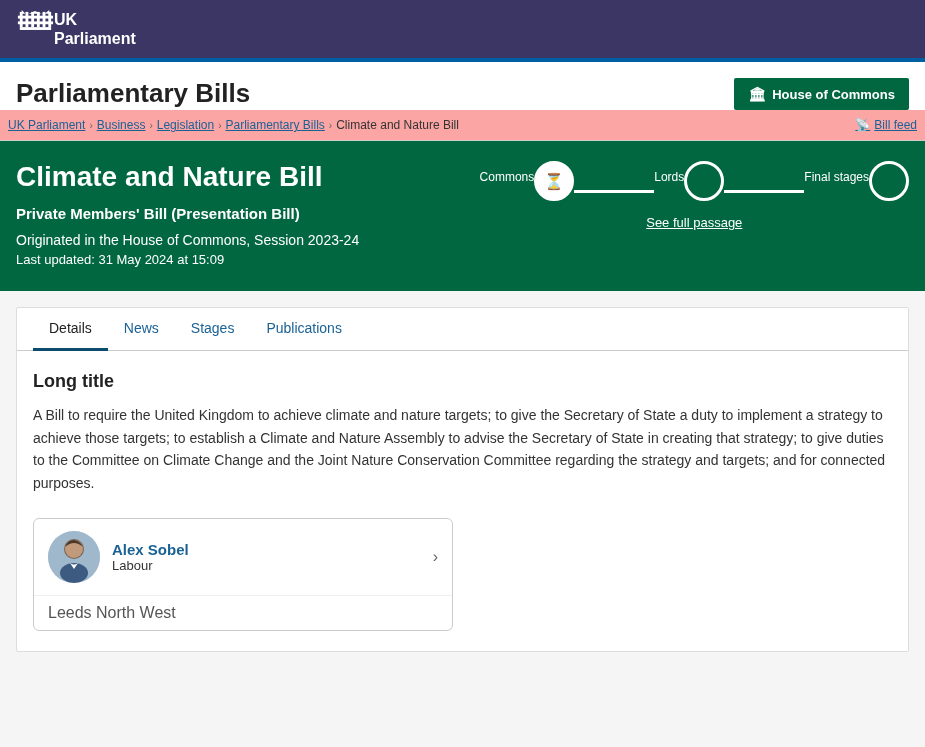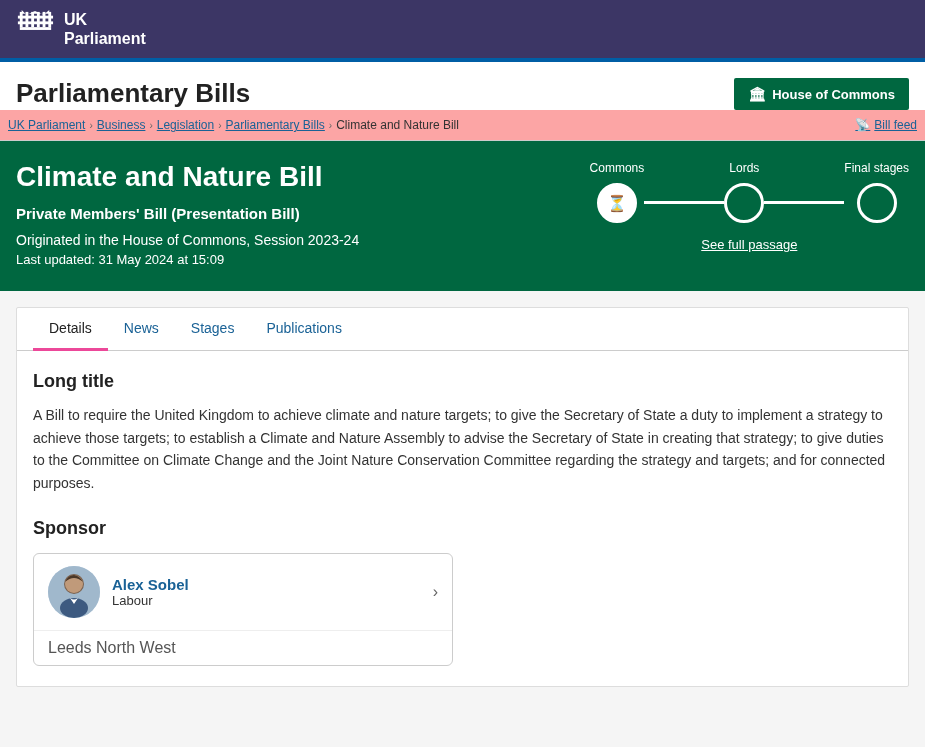--- a/index.html
+++ b/index.html
@@ -8,21 +8,20 @@
     
     .top-bar {
       background: #3c3665;
       padding: 10px 16px;
       display: flex;
       align-items: center;
     }
     .top-bar-logo {
       display: flex;
       align-items: center;
-      gap: 10px;
     }
     .portcullis-icon {
       width: 38px;
       height: 38px;
       fill: white;
     }
     .logo-text {
       color: white;
       font-size: 16px;
       font-weight: bold;
@@ -134,21 +133,21 @@
       min-width: 300px;
     }
     .progress-stages {
       display: flex;
       align-items: center;
       gap: 0;
       margin-bottom: 8px;
     }
     .stage-group {
       display: flex;
-      flex-direction: column;
+      flex-direction: row;
       align-items: center;
     }
     .stage-label {
       font-size: 12px;
       color: white;
       margin-bottom: 8px;
       text-align: center;
     }
     .stage-circle {
       width: 40px;
@@ -200,21 +199,21 @@
     .tab {
       padding: 12px 16px;
       cursor: pointer;
       font-size: 14px;
       color: #1a6296;
       border-bottom: 3px solid transparent;
       margin-bottom: -1px;
     }
     .tab.active {
       color: #222;
-      border-bottom: 3px solid #ec4899;
+      border-bottom: 3px solid #0c4a6e;
       font-weight: normal;
     }
 
     
     .tab-content {
       padding: 20px 16px;
     }
     .section-title {
       font-size: 18px;
       font-weight: bold;
@@ -375,21 +374,20 @@
     <div class="tab active">Details</div>
     <div class="tab">News</div>
     <div class="tab">Stages</div>
     <div class="tab">Publications</div>
   </div>
 
   <div class="tab-content">
     <div class="section-title">Long title</div>
     <p class="long-title-text">A Bill to require the United Kingdom to achieve climate and nature targets; to give the Secretary of State a duty to implement a strategy to achieve those targets; to establish a Climate and Nature Assembly to advise the Secretary of State in creating that strategy; to give duties to the Committee on Climate Change and the Joint Nature Conservation Committee regarding the strategy and targets; and for connected purposes.</p>
 
-    <div class="sponsor-title">Sponsor</div>
 
     <div class="sponsor-card">
       <div class="sponsor-card-main">
         <div class="sponsor-avatar">
 
           <svg width="52" height="52" viewBox="0 0 52 52" xmlns="http://www.w3.org/2000/svg">
             <rect width="52" height="52" fill="#a0b8cc"></rect>
 
             <circle cx="26" cy="18" r="10" fill="#7a6250"></circle>
 

